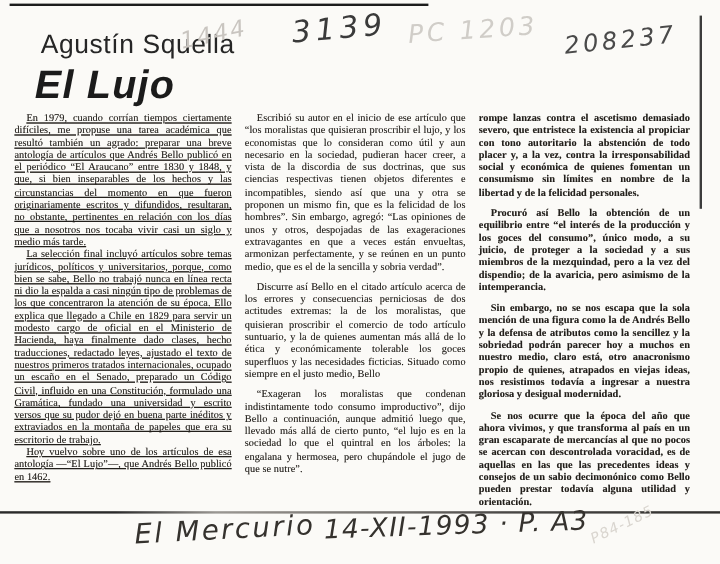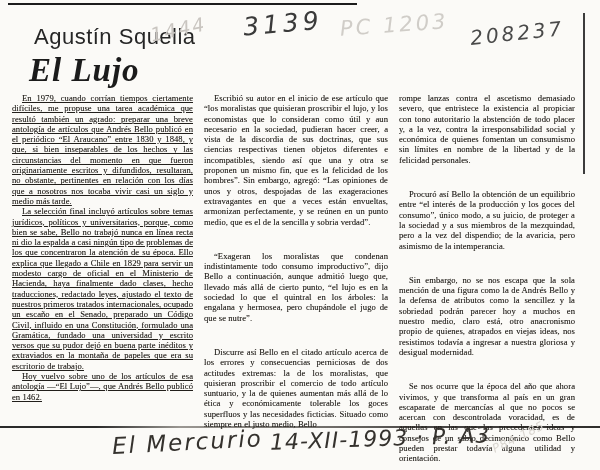--- a/index.html
+++ b/index.html
@@ -15,21 +15,21 @@
   .rule-bottom{position:absolute;left:0;top:426px;width:600px;height:2px;
     background:linear-gradient(90deg,#2a2a2a 0%,#2a2a2a 16%,#9a9792 30%,#6f6c68 55%,#4a4846 70%,#2f2e2c 100%);}
   
   .author{
     position:absolute;left:34px;top:24px;
     font-family:"Liberation Sans", sans-serif;
     font-size:22px;letter-spacing:.5px;color:#262626;
   }
   .title{
     position:absolute;left:29px;top:52px;
-    font-family:Liberation Serif, serif;
+    font-family:Liberation Sans, sans-serif;
     font-style:italic;font-weight:bold;
     font-size:33px;color:#1b1b1b;letter-spacing:1px;
   }
   
   .hw{position:absolute;font-family:"DejaVu Sans", sans-serif;font-style:italic;white-space:nowrap;}
   .hw-code1{left:150px;top:18px;font-size:19px;color:#c9c5c0;transform:rotate(-12deg);letter-spacing:2px;}
   .hw-code2{left:243px;top:9px;font-size:25px;color:#3a3a3a;transform:rotate(-5deg);letter-spacing:4px;}
   .hw-code3{left:340px;top:13px;font-size:21px;color:#d0cdc8;transform:rotate(-4deg);letter-spacing:3px;}
   .hw-code4{left:470px;top:21px;font-size:20px;color:#4a4a4a;transform:rotate(-6deg);letter-spacing:3px;}
   .hw-source{left:112px;top:429px;font-size:23px;color:#35322e;transform:rotate(-3deg);letter-spacing:2px;}
@@ -39,22 +39,22 @@
   .col{
     position:absolute;top:93px;
     font-size:8.6px;line-height:10.3px;
     text-align:justify;letter-spacing:.05px;
     color:#221f1b;
     text-shadow:0 0 .4px rgba(40,36,30,.45);
   }
   .col p{margin:0;text-indent:10px;}
   .col-1{left:12px;width:181px;text-decoration:underline;}
   .col-2{left:204px;width:184px;}
-  .col-3{left:399px;width:176px;}
-  .col-2 p + p, .col-3 p + p{margin-top:24px;}
+  .col-3{left:399px;width:176px;font-weight:bold;}
+  .col-2 p + p, .col-3 p + p{margin-top:7px;}
   .no-indent{text-indent:0 !important;}
 </style>
 </head>
 <body>
 
 <div class="page">
 
   <div class="rule-top"></div>
   <div class="rule-right"></div>
   <div class="rule-bottom"></div>
@@ -68,22 +68,22 @@
   <div class="hw hw-code4">208237</div>
 
   <div class="col col-1">
     <p>En 1979, cuando corrían tiempos ciertamente difíciles, me propuse una tarea académica que resultó también un agrado: preparar una breve antología de artículos que Andrés Bello publicó en el periódico “El Araucano” entre 1830 y 1848, y que, si bien inseparables de los hechos y las circunstancias del momento en que fueron originariamente escritos y difundidos, resultaran, no obstante, pertinentes en relación con los días que a nosotros nos tocaba vivir casi un siglo y medio más tarde.</p>
     <p>La selección final incluyó artículos sobre temas jurídicos, políticos y universitarios, porque, como bien se sabe, Bello no trabajó nunca en línea recta ni dio la espalda a casi ningún tipo de problemas de los que concentraron la atención de su época. Ello explica que llegado a Chile en 1829 para servir un modesto cargo de oficial en el Ministerio de Hacienda, haya finalmente dado clases, hecho traducciones, redactado leyes, ajustado el texto de nuestros primeros tratados internacionales, ocupado un escaño en el Senado, preparado un Código Civil, influido en una Constitución, formulado una Gramática, fundado una universidad y escrito versos que su pudor dejó en buena parte inéditos y extraviados en la montaña de papeles que era su escritorio de trabajo.</p>
     <p>Hoy vuelvo sobre uno de los artículos de esa antología —“El Lujo”—, que Andrés Bello publicó en 1462.</p>
   </div>
 
   <div class="col col-2">
     <p>Escribió su autor en el inicio de ese artículo que “los moralistas que quisieran proscribir el lujo, y los economistas que lo consideran como útil y aun necesario en la sociedad, pudieran hacer creer, a vista de la discordia de sus doctrinas, que sus ciencias respectivas tienen objetos diferentes e incompatibles, siendo así que una y otra se proponen un mismo fin, que es la felicidad de los hombres”. Sin embargo, agregó: “Las opiniones de unos y otros, despojadas de las exageraciones extravagantes en que a veces están envueltas, armonizan perfectamente, y se reúnen en un punto medio, que es el de la sencilla y sobria verdad”.</p>
+    <p>Discurre así Bello en el citado artículo acerca de los errores y consecuencias perniciosas de dos actitudes extremas: la de los moralistas, que quisieran proscribir el comercio de todo artículo suntuario, y la de quienes aumentan más allá de lo ética y económicamente tolerable los goces superfluos y las necesidades ficticias. Situado como siempre en el justo medio, Bello</p>
     <p>“Exageran los moralistas que condenan indistintamente todo consumo improductivo”, dijo Bello a continuación, aunque admitió luego que, llevado más allá de cierto punto, “el lujo es en la sociedad lo que el quintral en los árboles: la engalana y hermosea, pero chupándole el jugo de que se nutre”.</p>
-    <p>Discurre así Bello en el citado artículo acerca de los errores y consecuencias perniciosas de dos actitudes extremas: la de los moralistas, que quisieran proscribir el comercio de todo artículo suntuario, y la de quienes aumentan más allá de lo ética y económicamente tolerable los goces superfluos y las necesidades ficticias. Situado como siempre en el justo medio, Bello</p>
   </div>
 
   <div class="col col-3">
     <p class="no-indent">rompe lanzas contra el ascetismo demasiado severo, que entristece la existencia al propiciar con tono autoritario la abstención de todo placer y, a la vez, contra la irresponsabilidad social y económica de quienes fomentan un consumismo sin límites en nombre de la libertad y de la felicidad personales.</p>
     <p>Procuró así Bello la obtención de un equilibrio entre “el interés de la producción y los goces del consumo”, único modo, a su juicio, de proteger a la sociedad y a sus miembros de la mezquindad, pero a la vez del dispendio; de la avaricia, pero asimismo de la intemperancia.</p>
     <p>Sin embargo, no se nos escapa que la sola mención de una figura como la de Andrés Bello y la defensa de atributos como la sencillez y la sobriedad podrán parecer hoy a muchos en nuestro medio, claro está, otro anacronismo propio de quienes, atrapados en viejas ideas, nos resistimos todavía a ingresar a nuestra gloriosa y desigual modernidad.</p>
     <p>Se nos ocurre que la época del año que ahora vivimos, y que transforma al país en un gran escaparate de mercancías al que no pocos se acercan con descontrolada voracidad, es de aquellas en las que las precedentes ideas y consejos de un sabio decimonónico como Bello pueden prestar todavía alguna utilidad y orientación.</p>
   </div>
 
   <div class="hw hw-source">El Mercurio</div>

